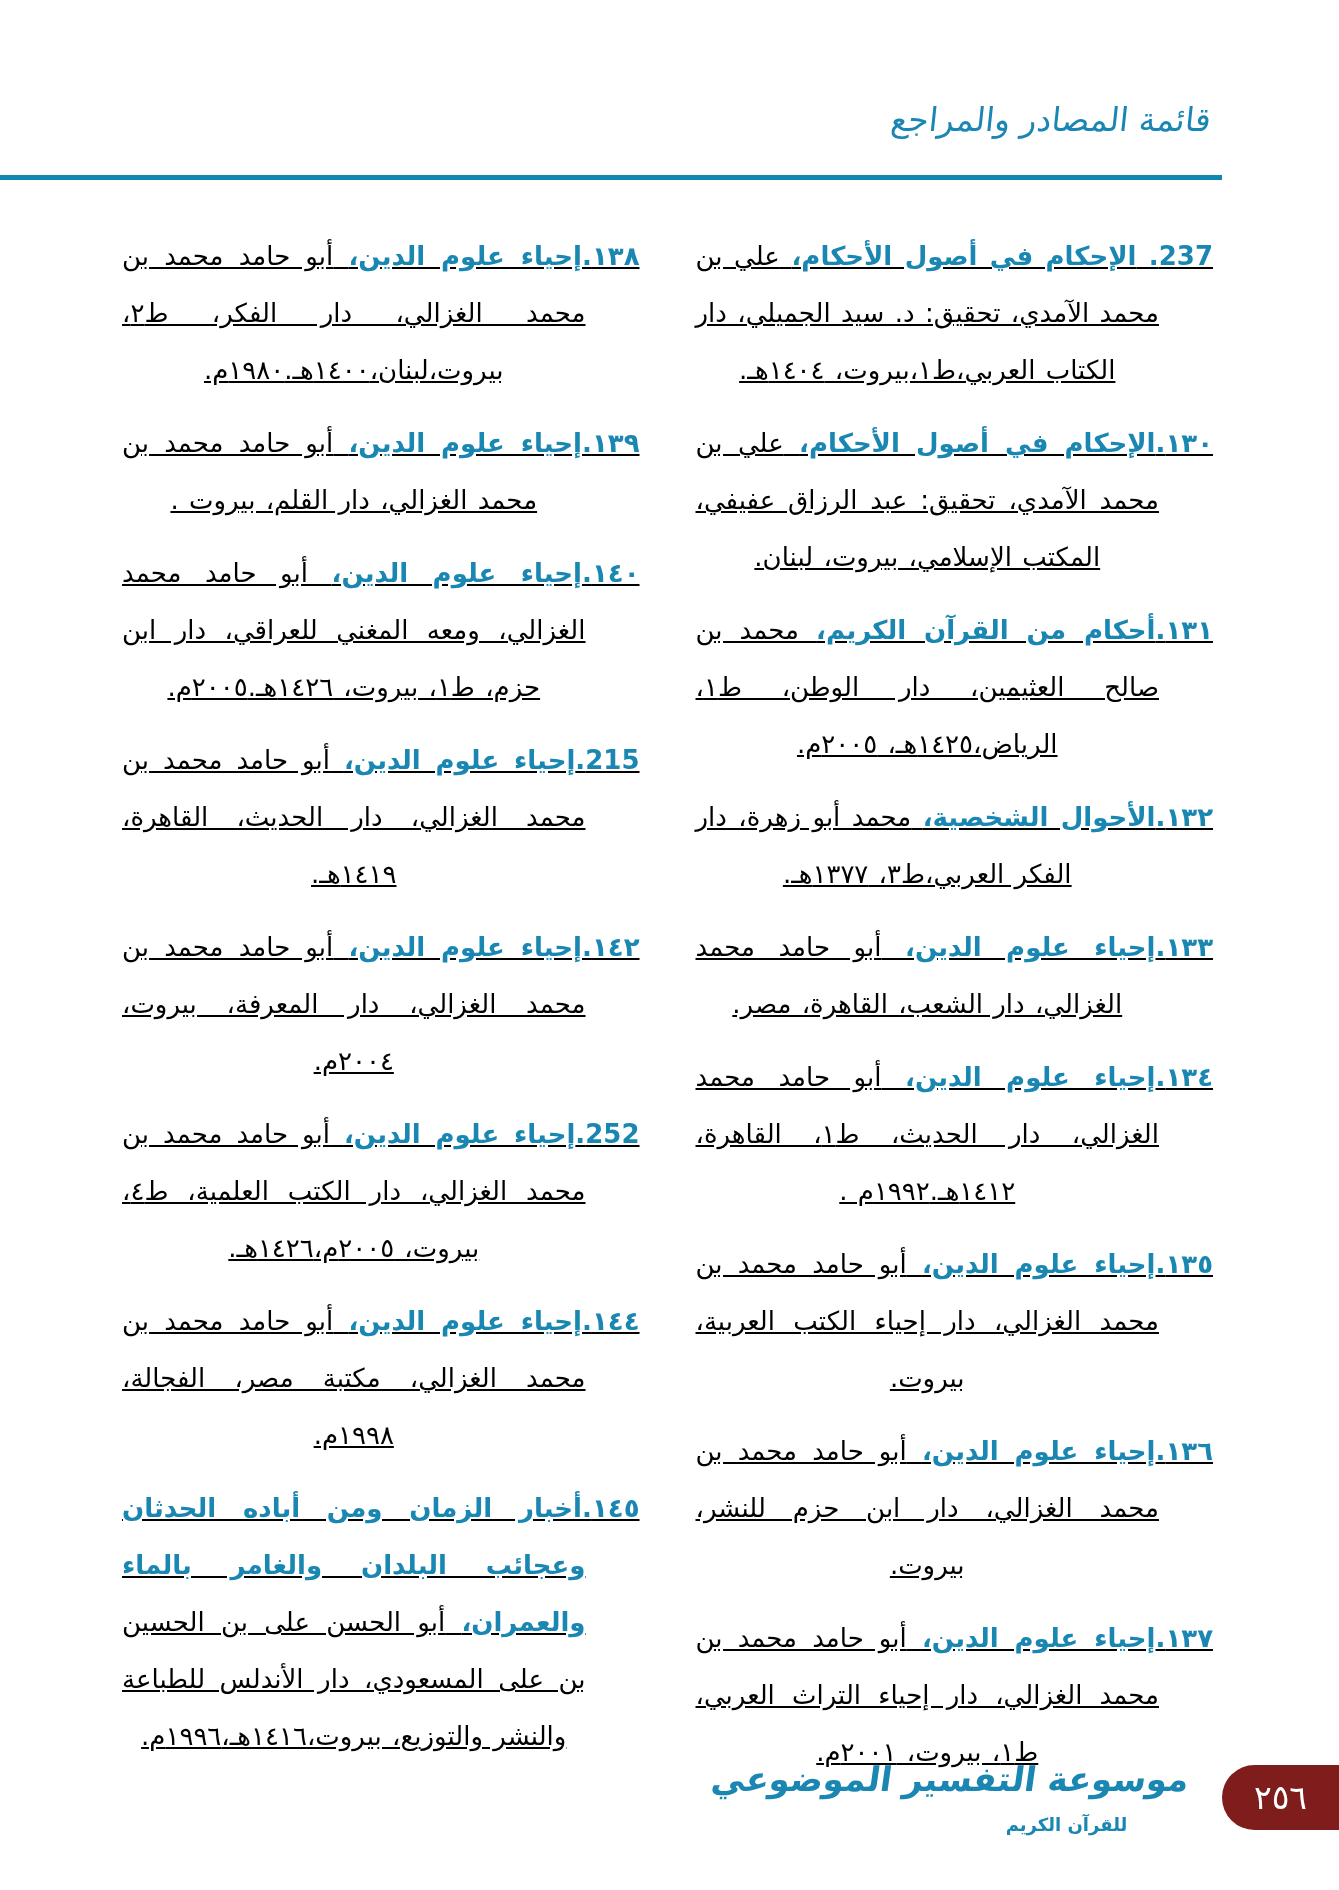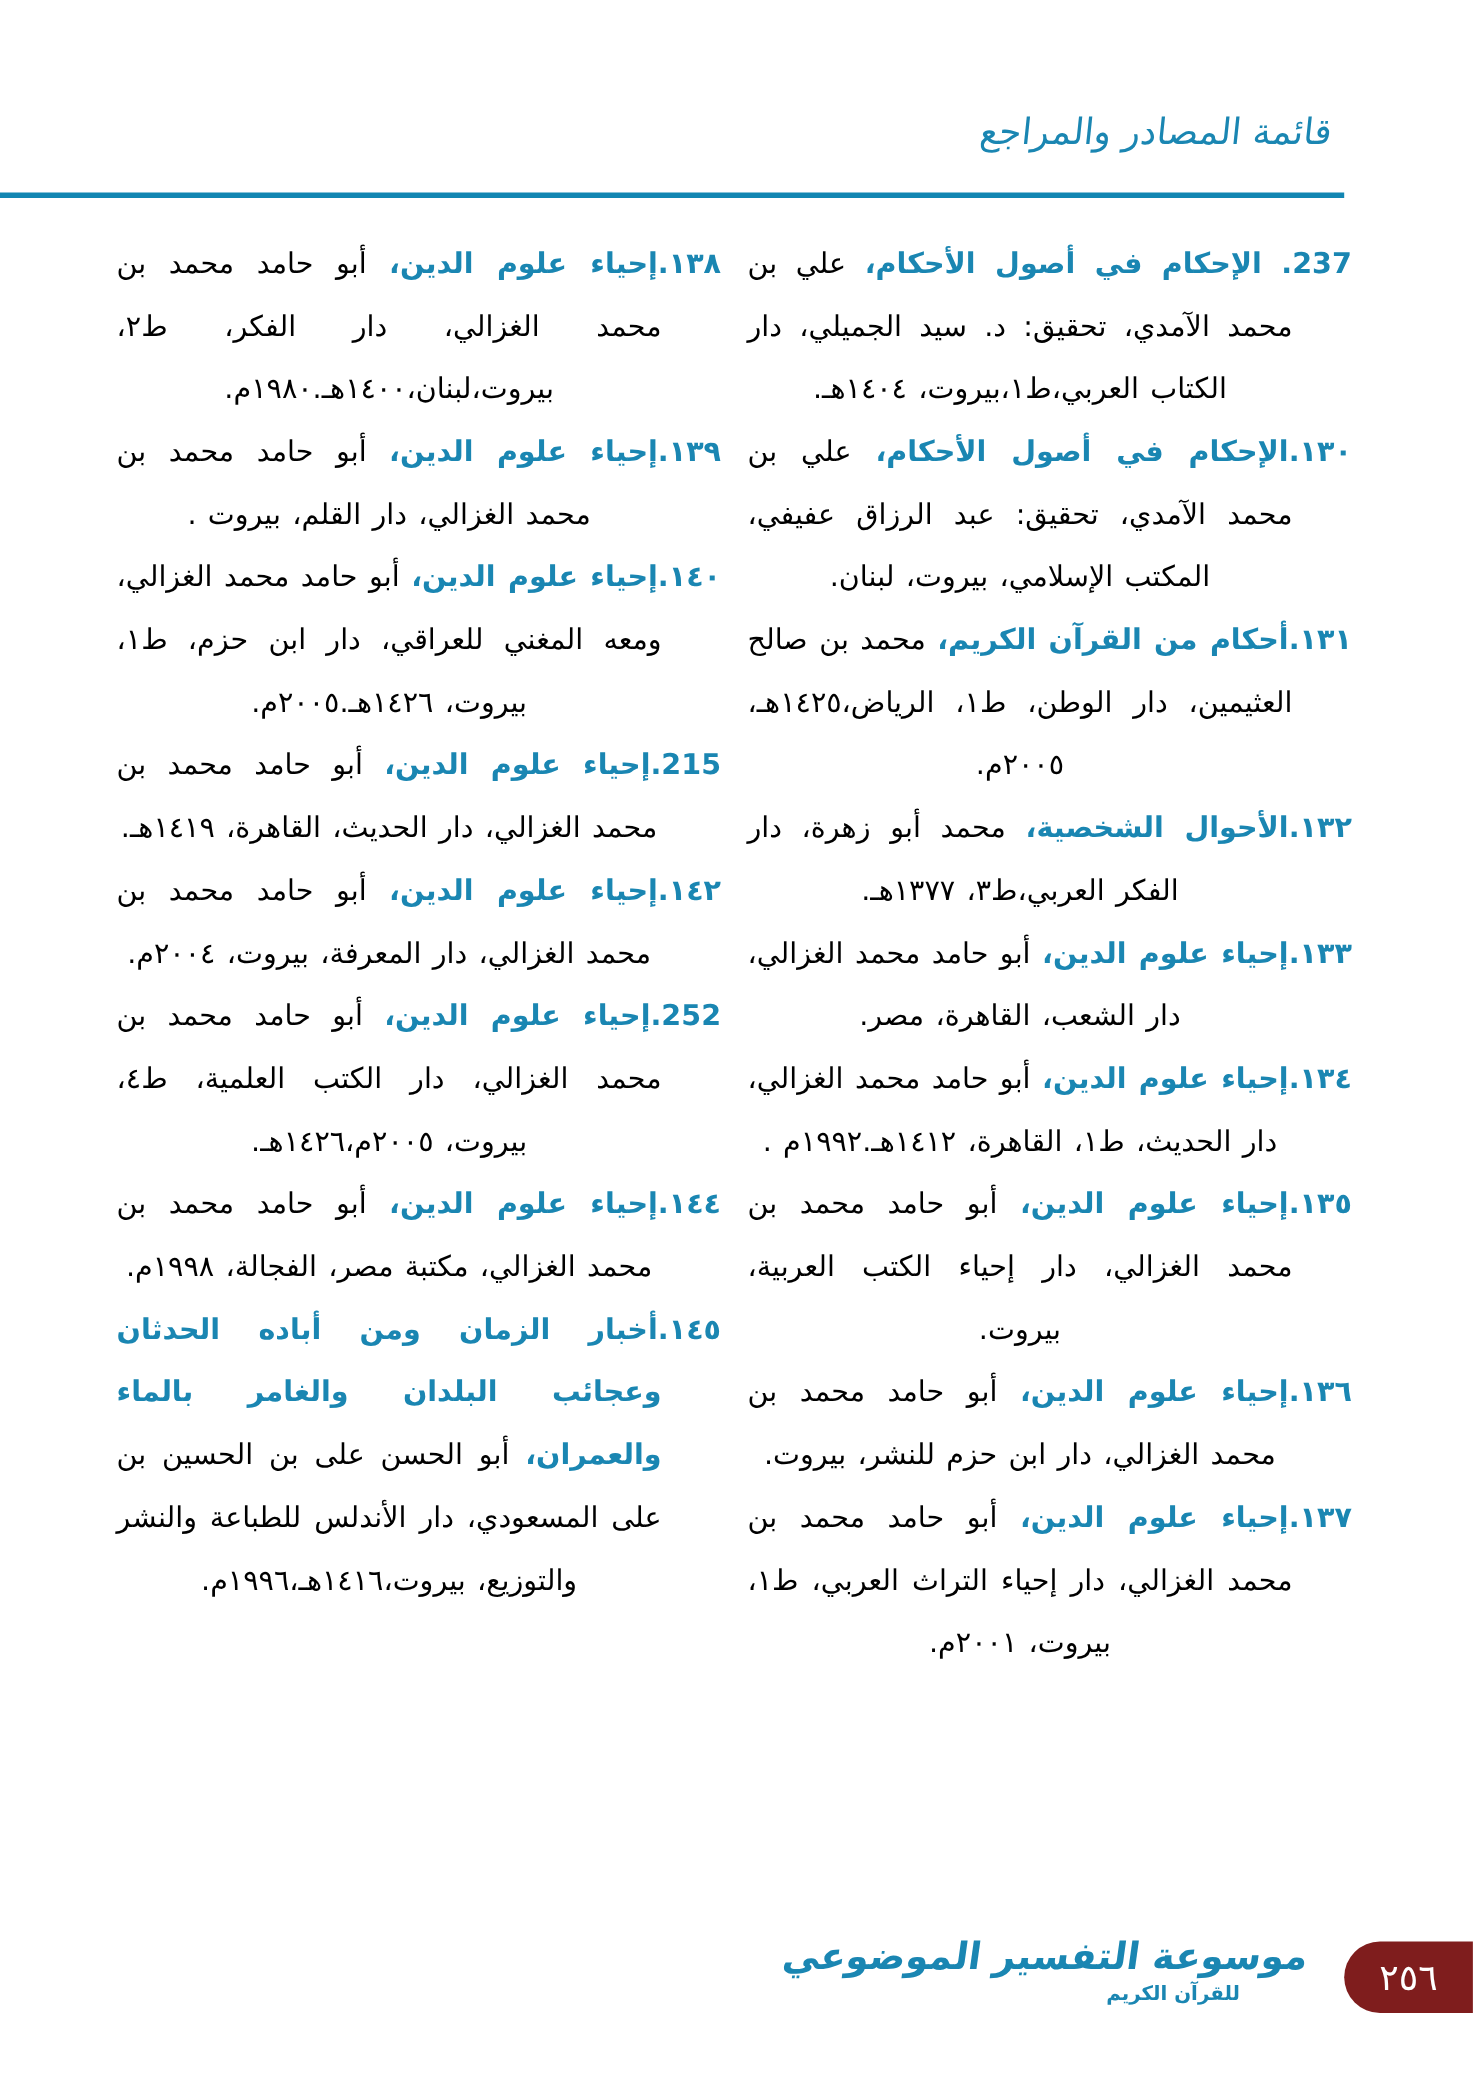--- a/index.html
+++ b/index.html
@@ -46,30 +46,31 @@
     right: 110px;
     display: flex;
     gap: 24px;
     direction: rtl;           
   }
   .col {
     flex: 1 1 0;
     min-width: 0;
   }
   .entry {
-    margin: 0;
+    margin: 16px;
     direction: rtl;
     text-align: justify;
     text-align-last: center;  
     font-size: 26px;
     line-height: 57px;
     color: #000000;
     padding-right: 54px;      
     text-indent: -54px;
     word-spacing: 2px;
+    text-decoration: underline;
   }
   .entry .num,
   .entry .title {
     color: #1a86b2;
     font-weight: 700;
   }
   
   .footer-logo {
     position: absolute;
     top: 1760px;
@@ -82,21 +83,21 @@
   .footer-logo .logo1 {
     font-size: 34px;
     font-weight: bold;
     line-height: 1.15;
     transform: skewX(-8deg);
     white-space: nowrap;
   }
   .footer-logo .logo2 {
     font-size: 18px;
     font-weight: bold;
-    margin-top: 3px;
+    margin-top: 15px;
   }
   .page-badge {
     position: absolute;
     top: 1765px;
     right: 0;
     width: 117px;
     height: 65px;
     background: #7f1d1d;
     border-radius: 33px 0 0 33px;
     display: flex;

